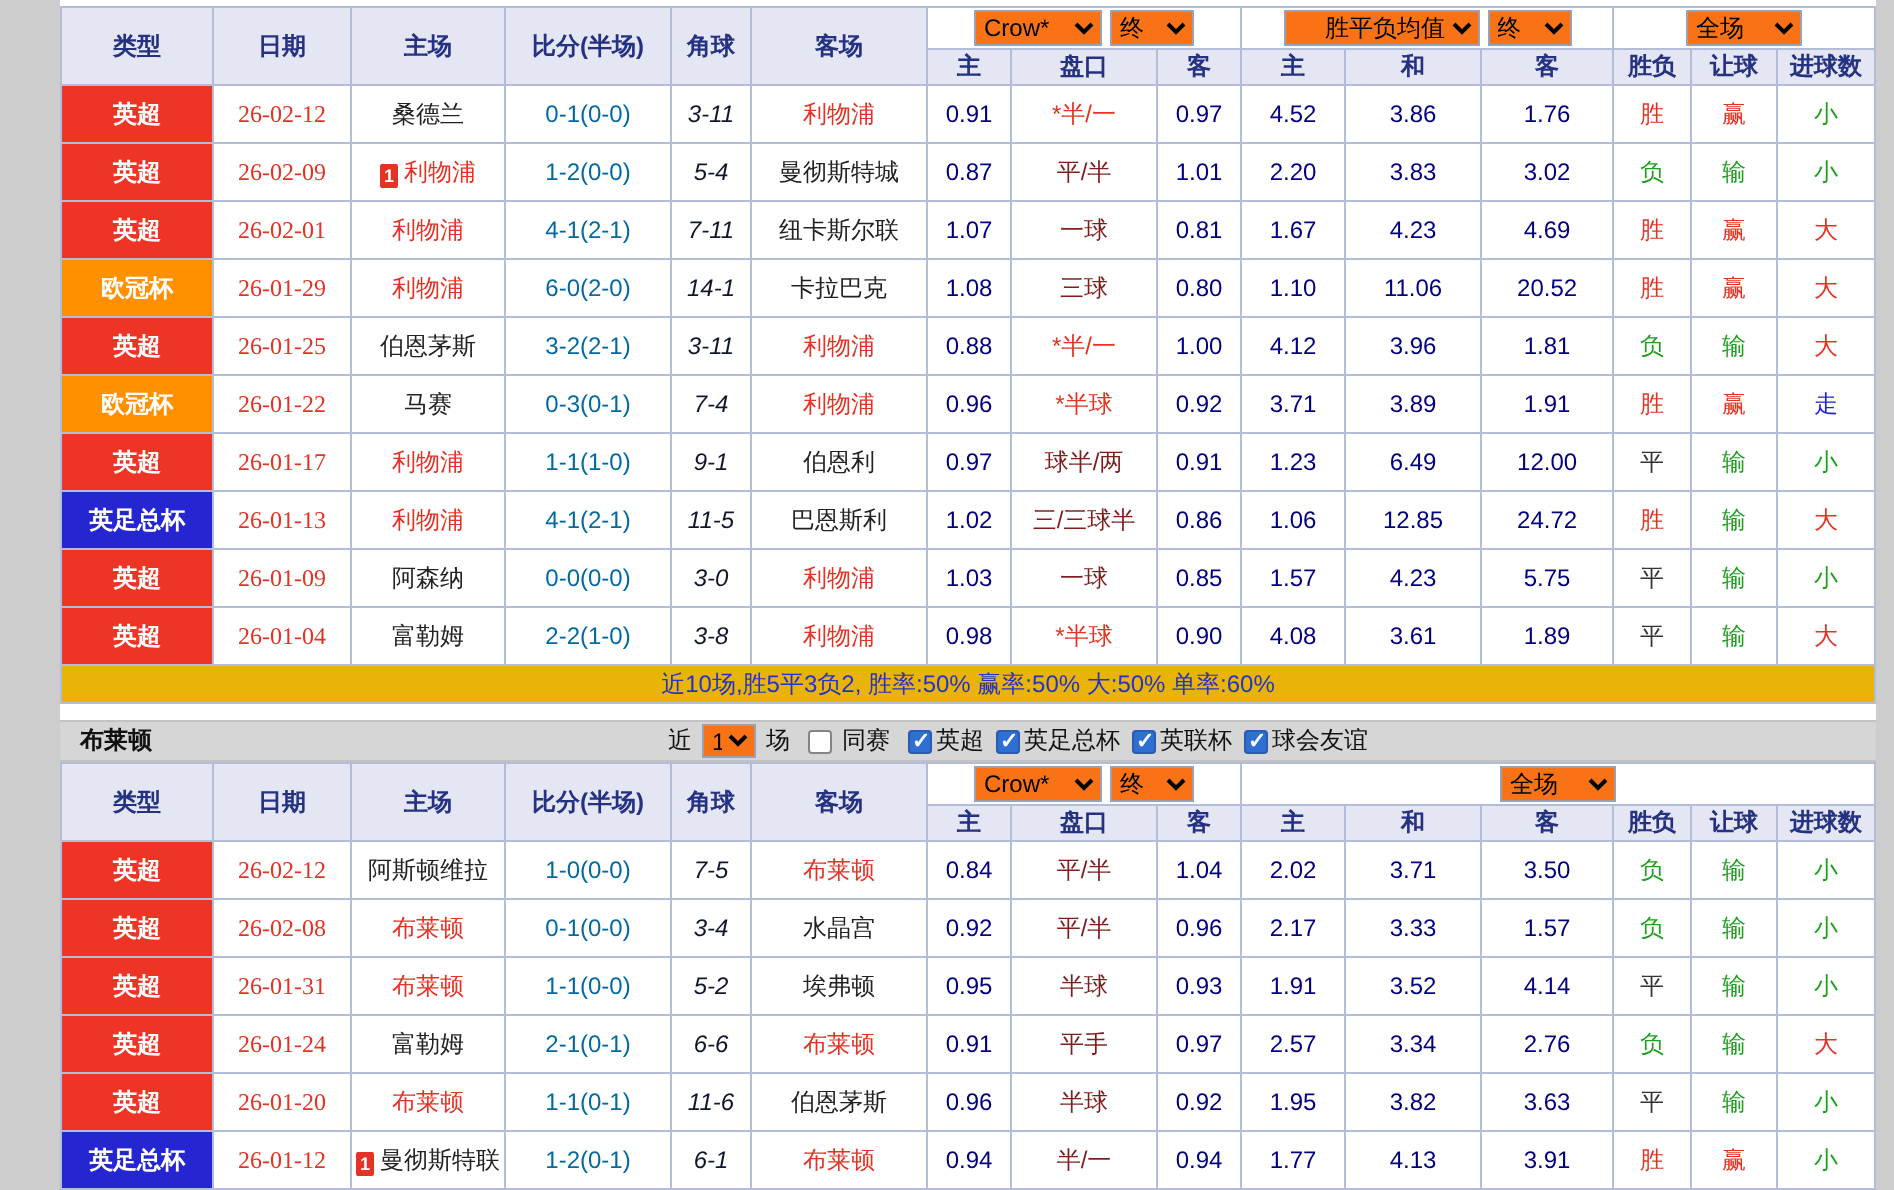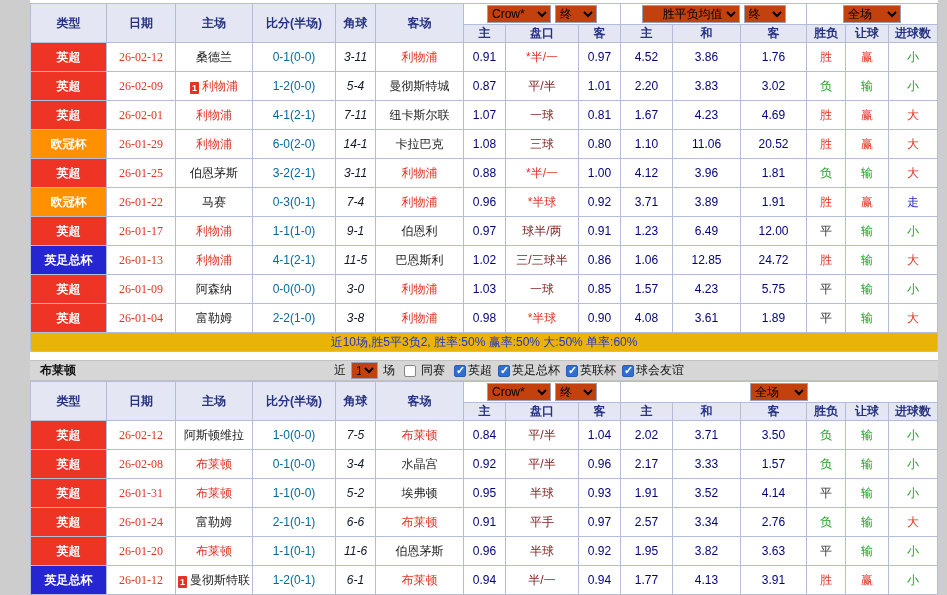--- a/index.html
+++ b/index.html
@@ -19,21 +19,21 @@
     font-size: 12px;
   }
   th, td {
     border: 1px solid #b3bdd8; text-align: center; padding: 0;
     overflow: hidden; white-space: nowrap;
   }
   thead th { background: #e4e7f3; color: #253181; font-weight: bold; }
   tr.hrow1 { height: 21px; }
   tr.hrow2 th { height: 16px; }
   th.sel-cell { background: #fff; }
-  select { font-size: 12px; height: 18px; margin: 0 2px; border: 1px solid #9aa0b5; background:#c2410c; }
+  select { font-size: 12px; height: 18px; margin: 0 2px; border: 1px solid #9aa0b5; background:#f97316; }
   .s-book { width: 64px; }
   .s-fin  { width: 42px; }
   .s-avg  { width: 98px; text-align: right; }
   .s-scope{ width: 58px; }
   .s-near { width: 27px; height: 17px; }
   tbody td { height: 29px; }
   td.league { color: #fff; font-weight: bold; }
   .lg-r { background: #ee3424; }
   .lg-o { background: #ff9000; }
   .lg-b { background: #2525d2; }

